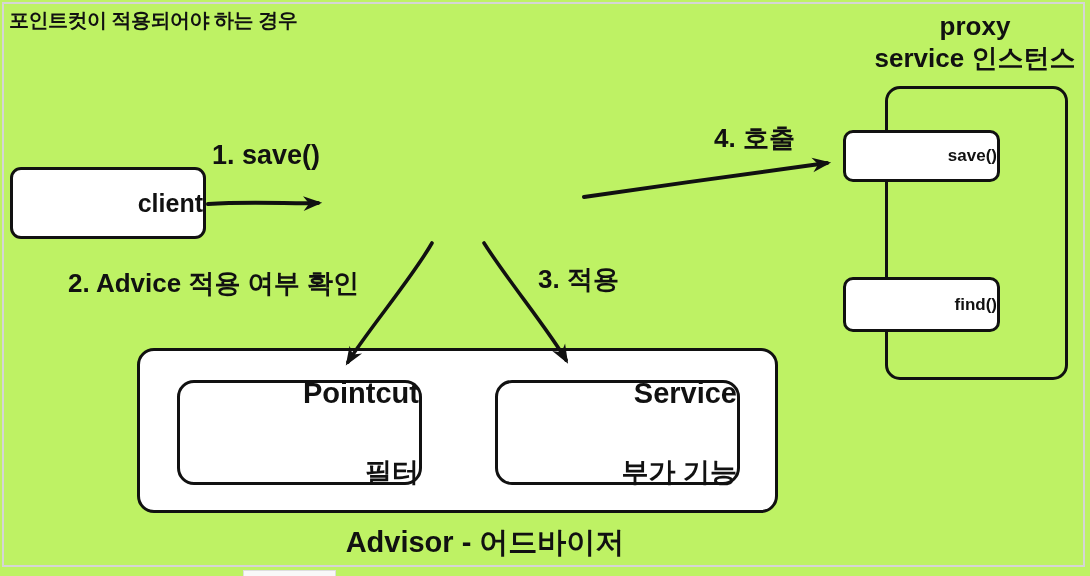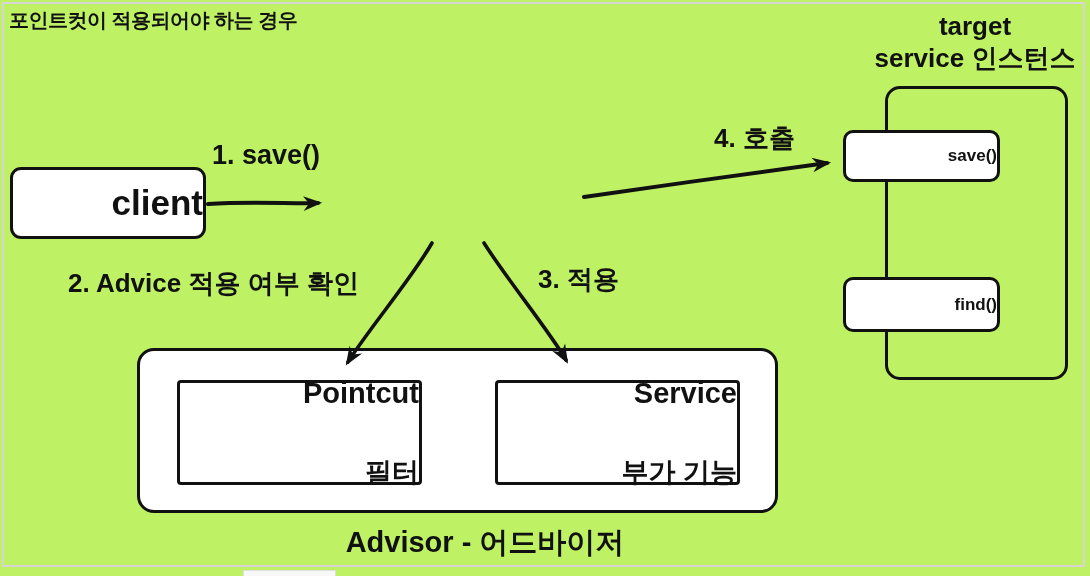--- a/index.html
+++ b/index.html
@@ -33,21 +33,21 @@
     display: flex;
     flex-direction: column;
     align-items: flex-end;
     justify-content: center;
     box-sizing: border-box;
     text-align: center;
   }
   .client-node {
     left: 10px; top: 167px;
     width: 196px; height: 72px;
-    font-size: 35px; font-weight: 700;
+    font-size: 25px; font-weight: 700;
   }
   .proxy-node {
     left: 336px; top: 164px;
     width: 245px; height: 77px;
     border: 3.5px dashed #111111;
     border-radius: 12px;
     gap: 1px;
   }
   .proxy-stereotype { font-size: 18px; font-weight: 700; }
   .proxy-label { font-size: 30px; font-weight: 700; line-height: 30px; }
@@ -78,21 +78,21 @@
   .advisor-container {
     position: absolute;
     left: 137px; top: 348px;
     width: 641px; height: 165px;
     border: 3.5px solid #111111;
     border-radius: 17px;
     background: #ffffff;
     box-sizing: border-box;
   }
   .inner-node {
-    border-radius: 4px;
+    border-radius: 17px;
     gap: 15px;
   }
   .inner-node .inner-title { font-size: 29px; font-weight: 700; line-height: 30px; }
   .inner-node .inner-sub   { font-size: 27px; font-weight: 600; line-height: 30px; margin-top: 34px; }
   .pointcut-node { left: 177px; top: 380px; width: 245px; height: 105px; }
   .advice-node   { left: 495px; top: 380px; width: 245px; height: 105px; }
   .advisor-caption {
     position: absolute;
     left: 285px; top: 523px;
     width: 400px;
@@ -135,21 +135,21 @@
   <div class="frame"></div>
 
   <div class="page-title">포인트컷이 적용되어야 하는 경우</div>
 
   <div class="node client-node">
     <span>client</span>
   </div>
 
 
   <div class="target-title">
-    <div>target</div>
+    <div>proxy</div>
     <div>service 인스턴스</div>
   </div>
 
   <div class="target-container"></div>
 
   <div class="node method-box method-save">
     <span>save()</span>
   </div>
   <div class="node method-box method-find">
     <span>find()</span>

